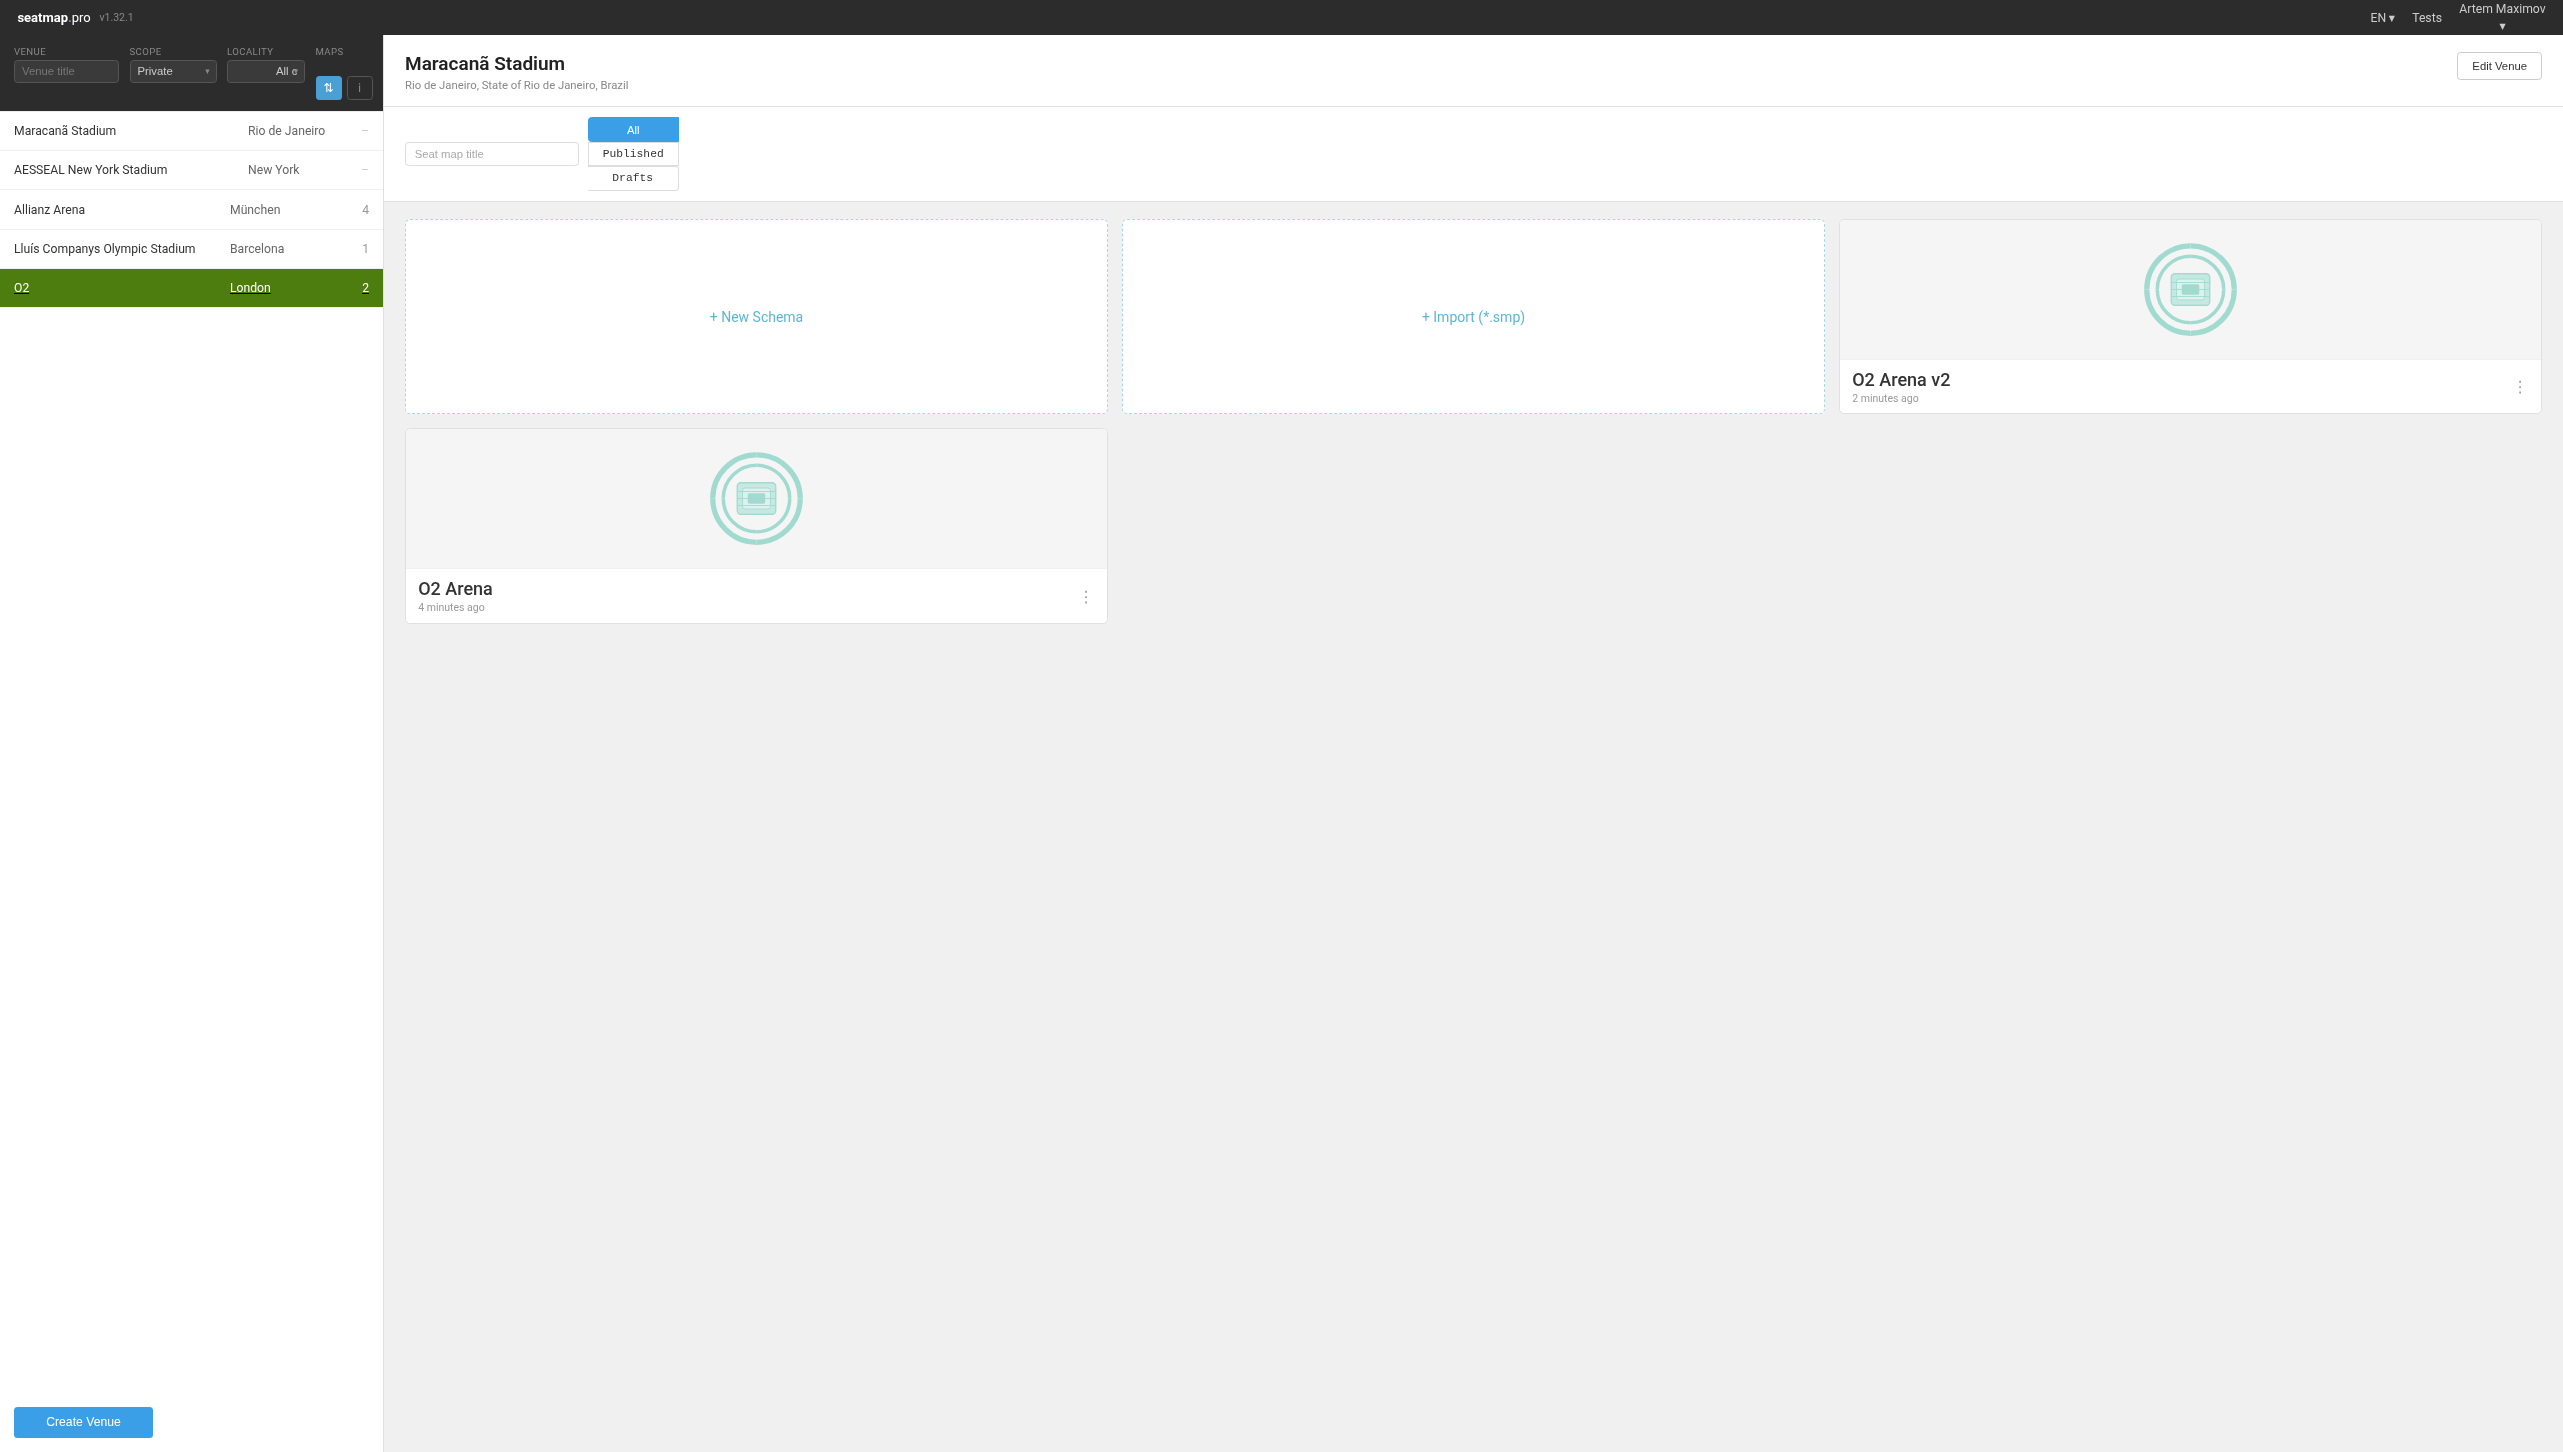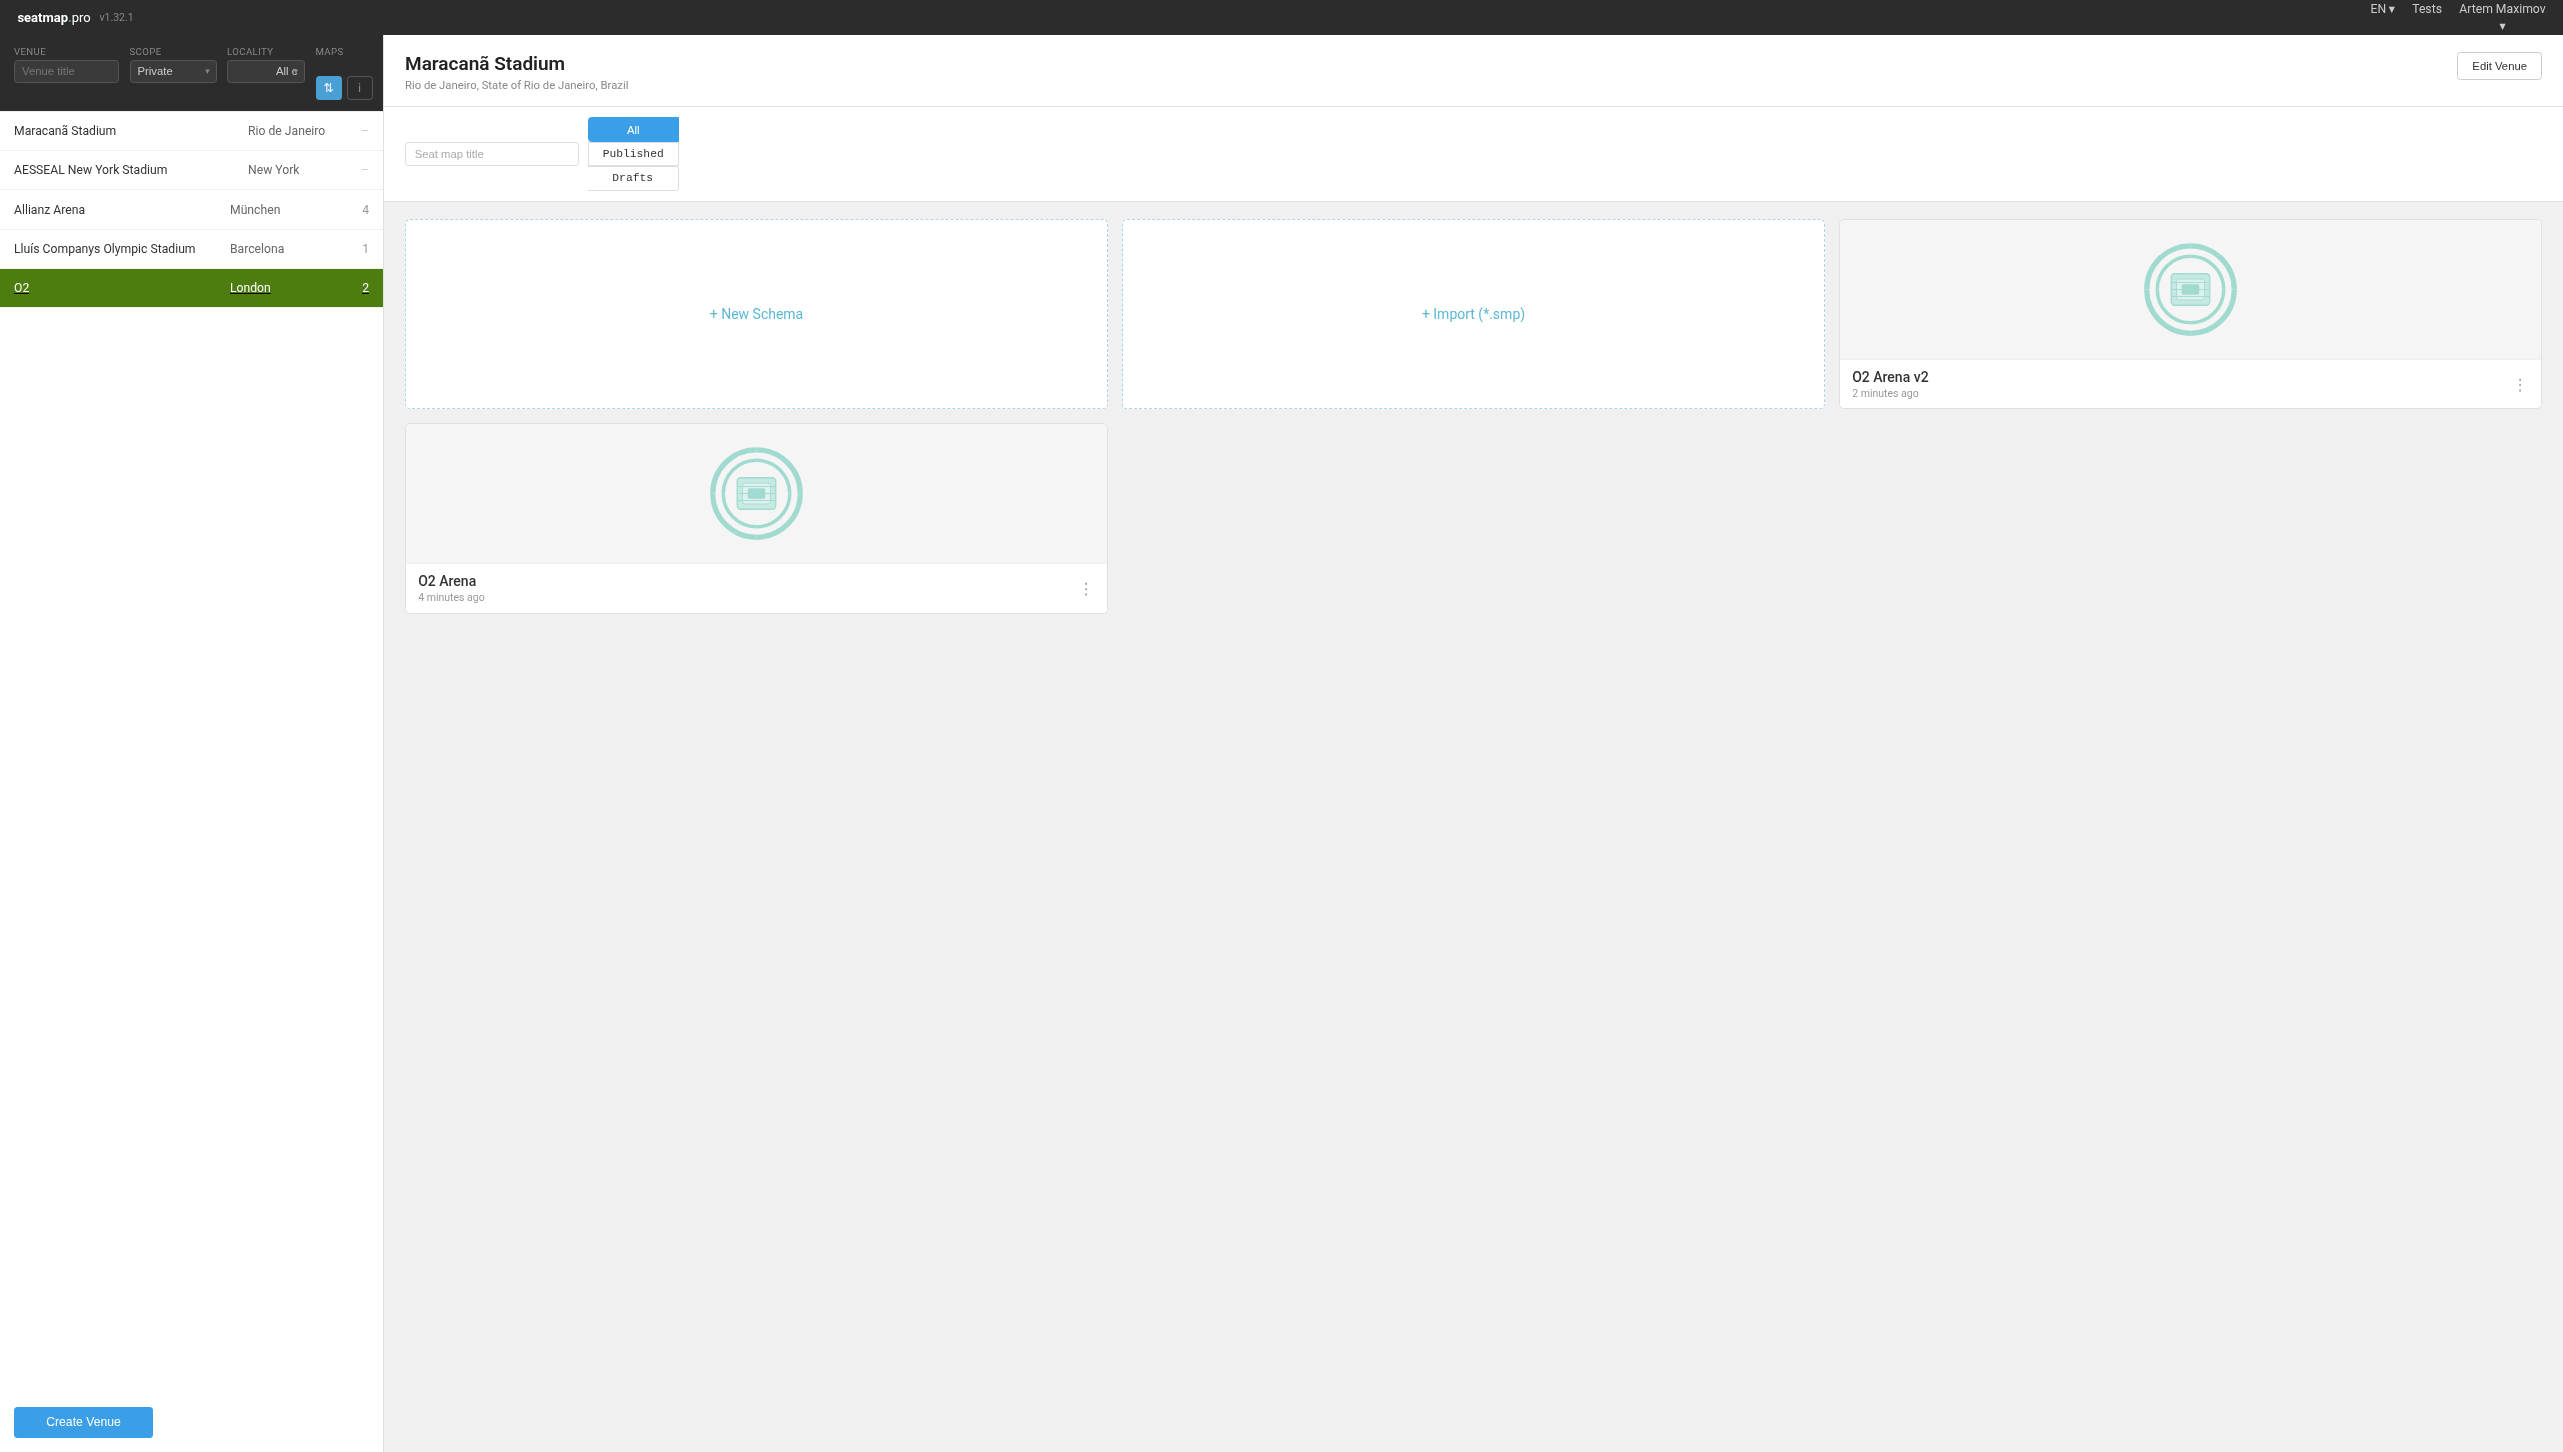--- a/index.html
+++ b/index.html
@@ -15,21 +15,21 @@
       padding: 0 17.4px;
       height: 35px;
       flex-shrink: 0;
     }
     .top-nav-left { display: flex; align-items: center; gap: 8.7px; }
     .logo { font-size: 13px; color: #fff; }
     .logo span { font-weight: 700; }
     .logo .dot { color: #4a9fd4; }
     .logo .pro { font-weight: 400; }
     .version { color: #888; font-size: 10.5px; }
-    .top-nav-right { display: flex; align-items: flex-start; gap: 17.4px; font-size: 12.2px; }
+    .top-nav-right { display: flex; align-items: center; gap: 17.4px; font-size: 12.2px; }
     .nav-lang { color: #ccc; cursor: pointer; display: flex; align-items: center; gap: 2.6px; }
     .nav-tests { color: #ccc; cursor: pointer; }
     .nav-user { color: #ccc; cursor: pointer; display: flex; align-items: center; gap: 2.6px; flex-direction: column; }
 
     
     .main-layout {
       display: flex;
       flex: 1;
       overflow: hidden;
     }
@@ -237,21 +237,21 @@
       overflow: hidden;
     }
     .map-card-footer {
       padding: 8.7px 12.2px;
       display: flex;
       align-items: center;
       justify-content: space-between;
       background: #fff;
       border-top: 0.9px solid #f0f0f0;
     }
-    .map-card-name { font-size: 14px; font-weight: 500; color: #333; }
+    .map-card-name { font-size: 18px; font-weight: 500; color: #333; }
     .map-card-time { font-size: 10.5px; color: #999; margin-top: 1.7px; }
     .map-card-menu { color: #999; cursor: pointer; font-size: 15.7px; letter-spacing: 0.9px; }
 
     
     .arena-svg { width: 105px; height: 105px; opacity: 0.7; }
   </style>
 </head>
 <body>
 
 <nav class="top-nav">

